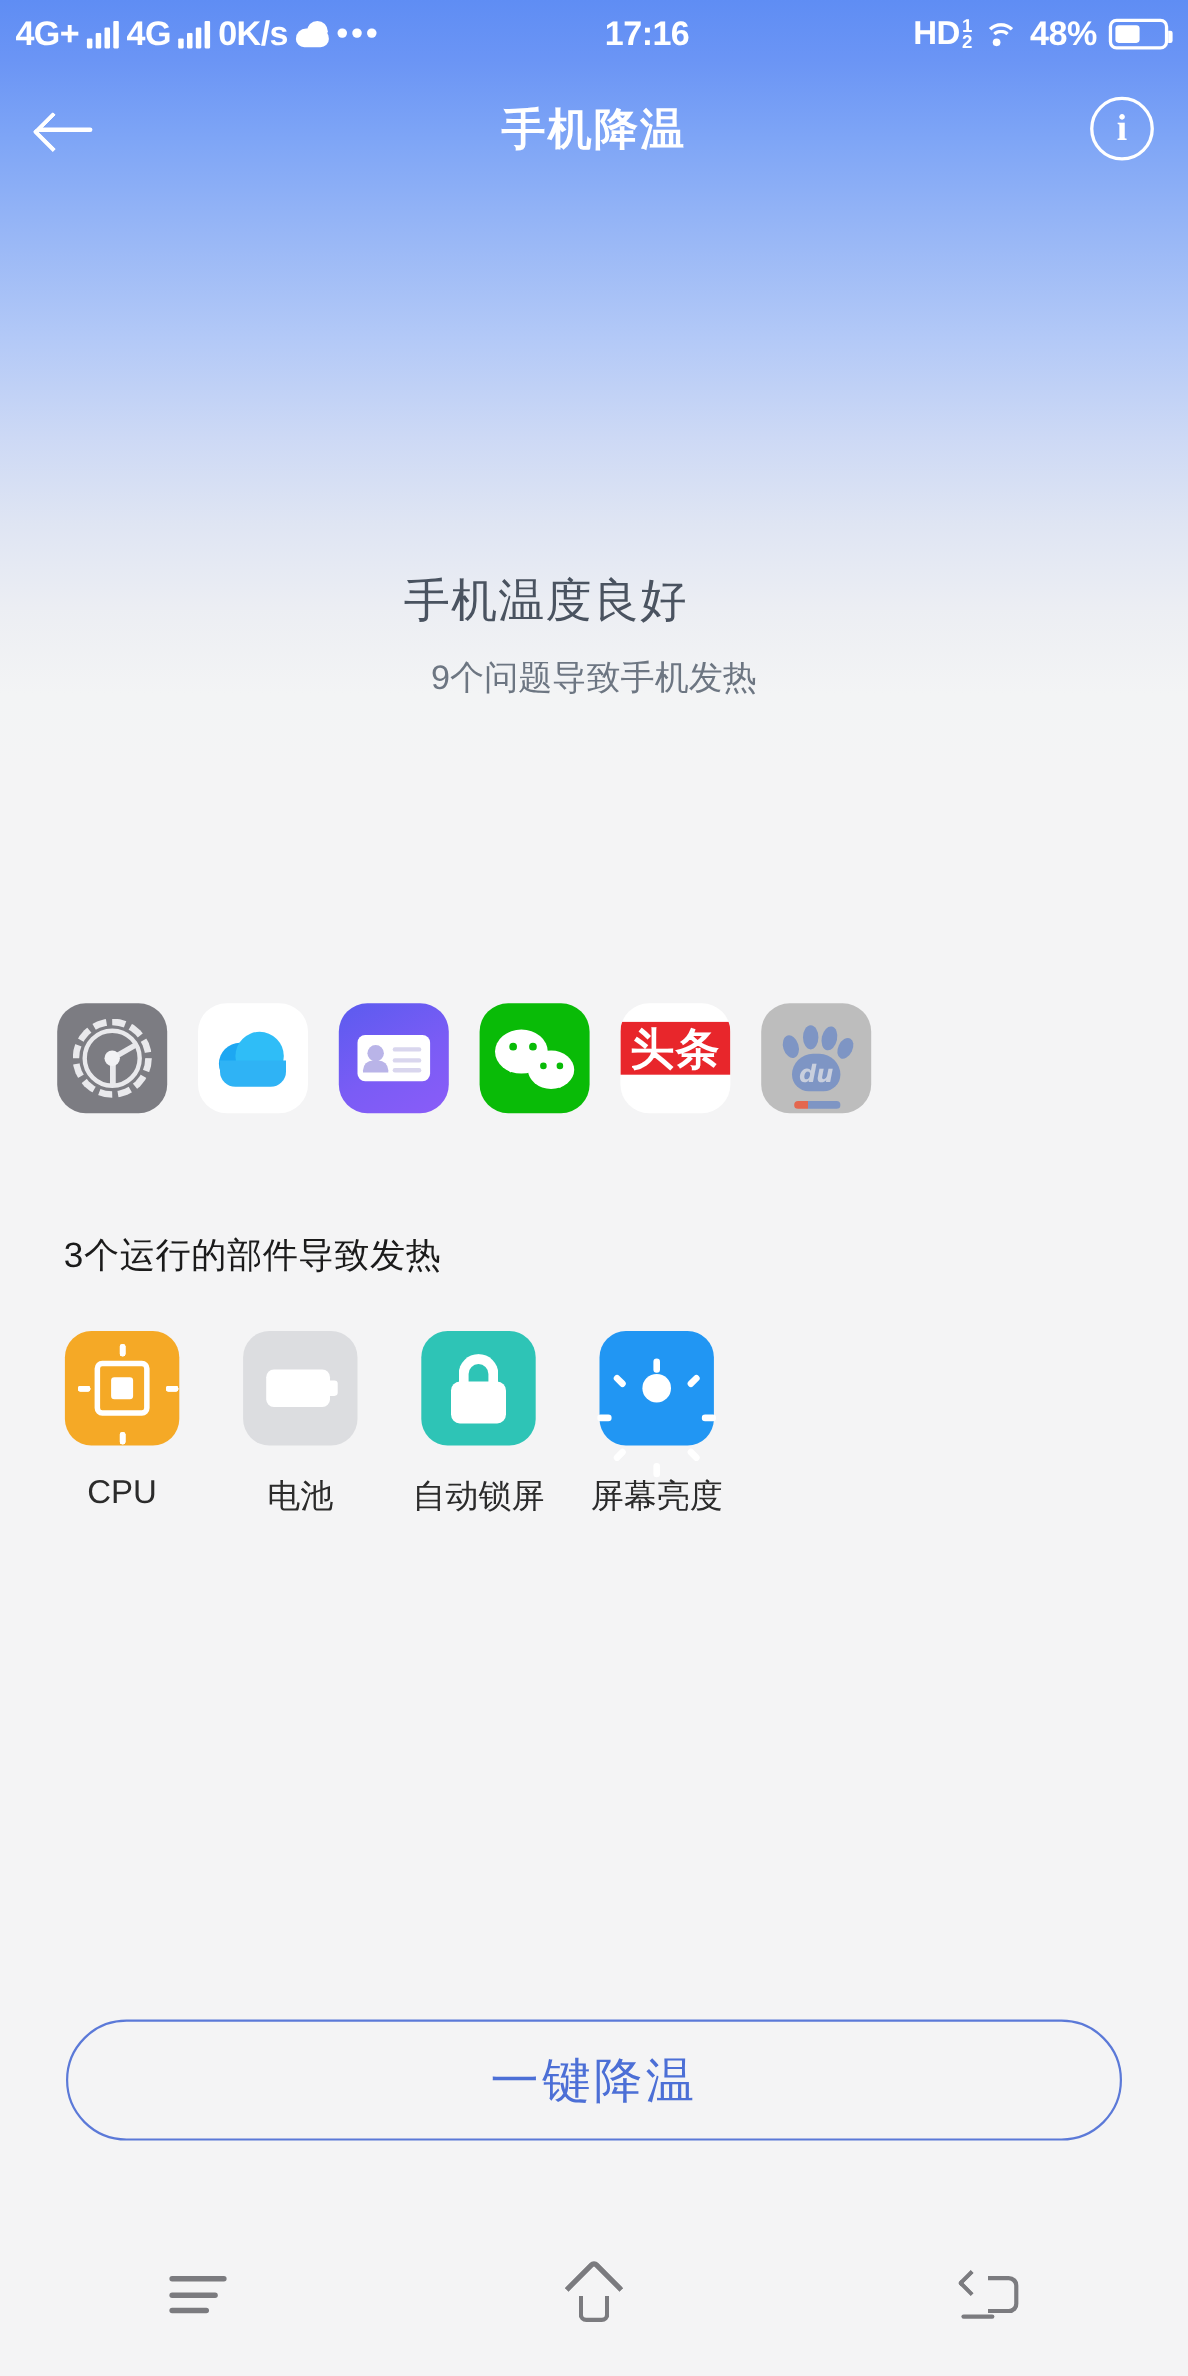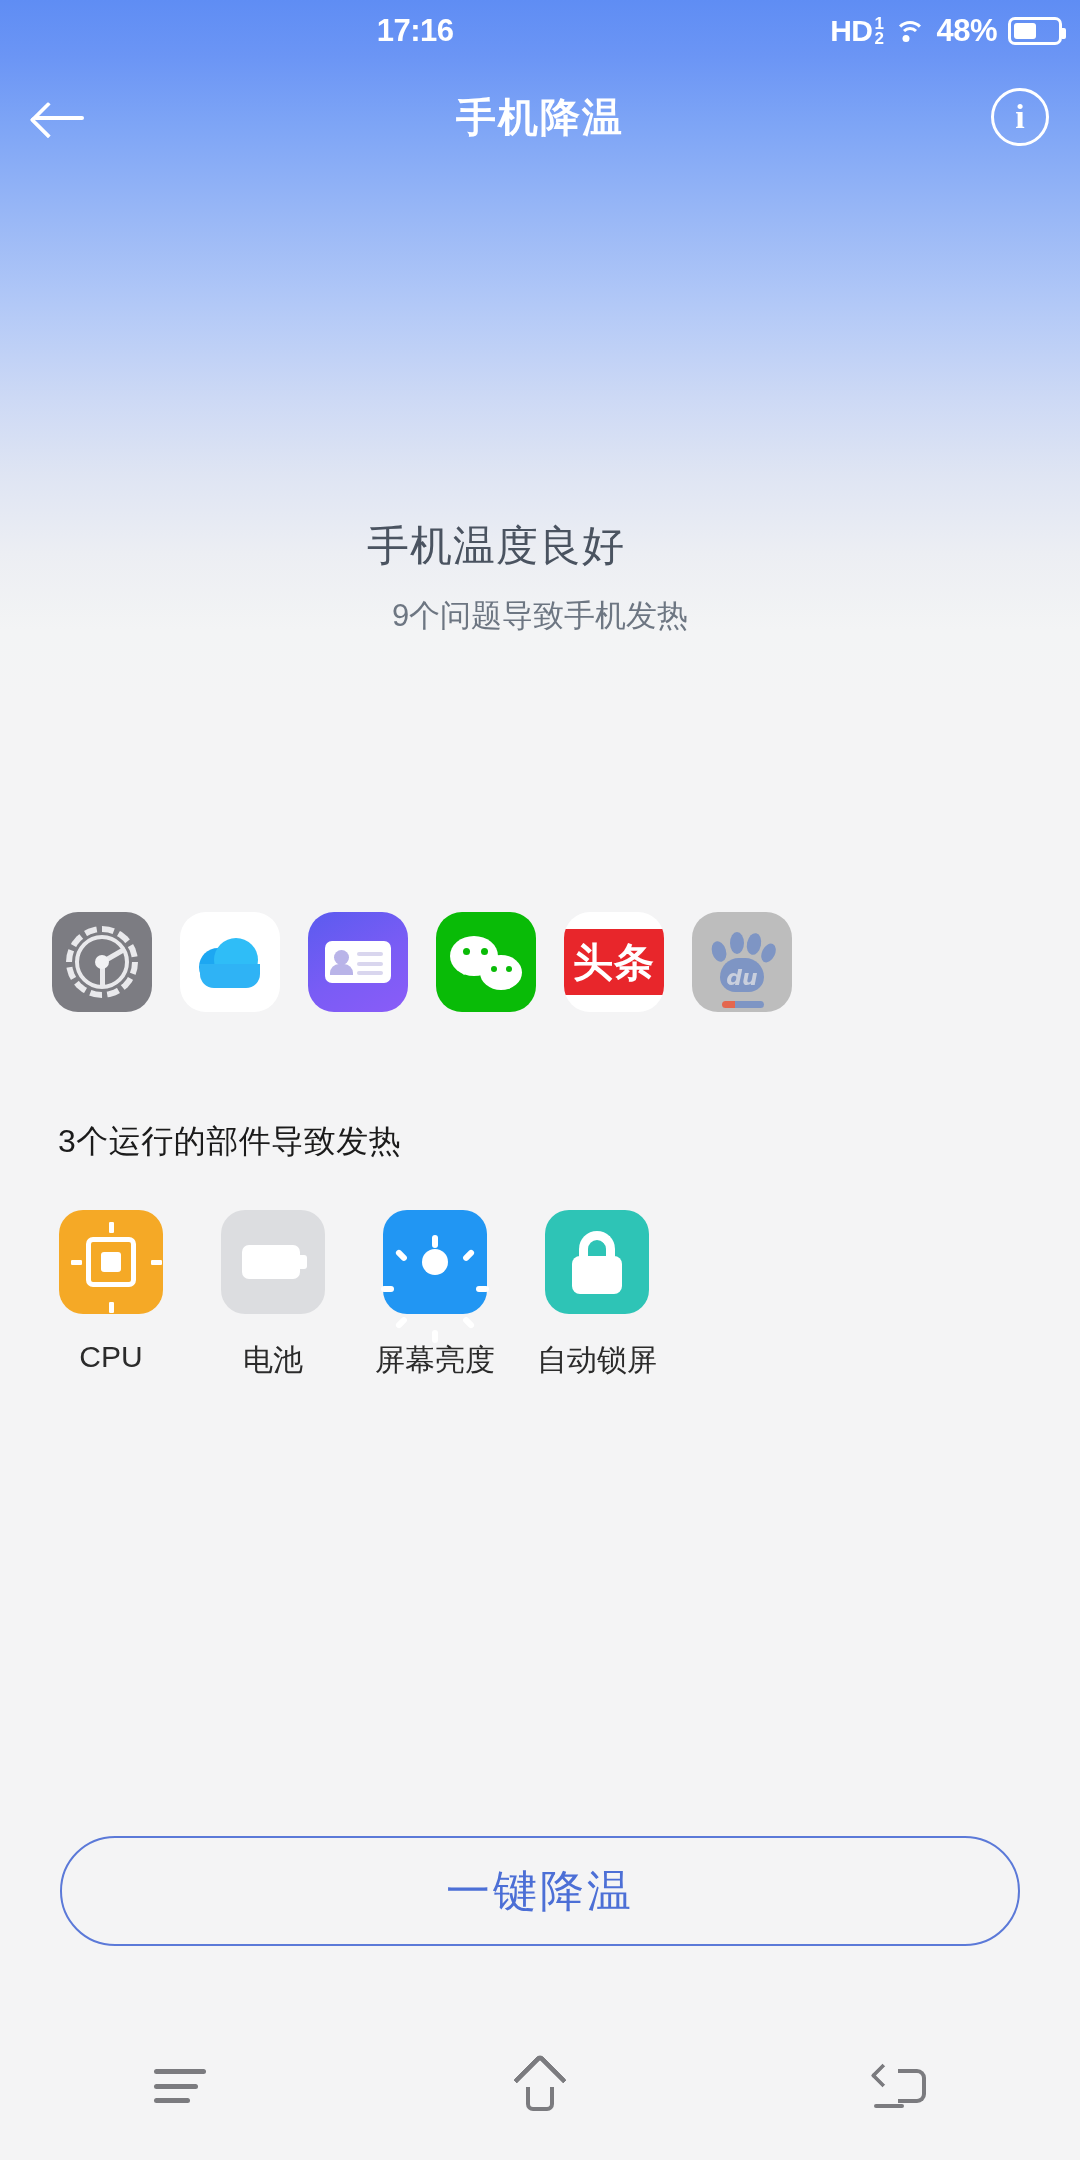--- a/index.html
+++ b/index.html
@@ -184,21 +184,21 @@
      background:#fff; border-radius:50%; }
   .wb2::after{ content:""; position:absolute; right:7px; bottom:-5px;
      border:6px solid transparent; border-top-color:#fff; }
   .we { position:absolute; width:7px; height:7px; background:#09bb07; border-radius:50%; }
   .we.a{ left:27px; top:36px; } .we.b{ left:45px; top:36px; }
   .we.c{ left:55px; top:54px; width:6px; height:6px;}
   .we.d{ left:70px; top:54px; width:6px; height:6px;}
 
   
   .ic-toutiao { background:#ffffff; }
-  .tt-band { position:absolute; left:0; top:17px; width:100px; height:66px;
+  .tt-band { position:absolute; left:0; top:17px; width:100px; height:48px;
      background:#e8262b; display:flex; align-items:center; justify-content:center; }
   .tt-band span { color:#fff; font-size:40px; font-weight:700;
      letter-spacing:1px; font-family:"DejaVu Sans",sans-serif; }
 
   
   .ic-baidu { background:#bdbdbd; }
   .paw { position:absolute; left:50%; top:50%; width:66px; height:62px;
      margin:-31px 0 0 -33px; }
   .paw i { position:absolute; background:#7e95c4; border-radius:50%; }
   .paw i:nth-child(1){ left:3px; top:10px; width:14px; height:21px; transform:rotate(-17deg);}
@@ -296,20 +296,39 @@
     transform:rotate(-45deg); border-radius:3px 0 0 0; }
 </style>
 </head>
 <body>
 
 <div id="app">
 
   <div class="hero"></div>
 
   <div class="statusbar">
+    <div class="sb-left">
+      <span>4G+</span>
+      <span class="bars">
+          <i></i>
+          <i></i>
+          <i></i>
+          <i></i>
+        </span>
+      <span>4G</span>
+      <span class="bars">
+          <i></i>
+          <i></i>
+          <i></i>
+          <i></i>
+        </span>
+      <span>0K/s</span>
+      <span class="cloud-ic"></span>
+      <span class="dots">•••</span>
+    </div>
     <div class="sb-center">
       <span class="sb-time">17:16</span>
     </div>
     <div class="sb-right">
       <span class="hd-ic">
         <span>HD</span>
         <span class="hd-frac">
           <span>1</span>
           <span>2</span>
         </span>
@@ -421,44 +440,44 @@
           <span class="chip"></span>
         </div>
         <div class="comp-label">CPU</div>
       </div>
 
       <div class="comp">
         <div class="comp-tile t-batt">
           <span class="battbig"></span>
         </div>
         <div class="comp-label">电池</div>
+      </div>
+
+      <div class="comp">
+        <div class="comp-tile t-lock">
+          <span class="lockshack"></span>
+            <span class="lockbody"></span>
+        </div>
+        <div class="comp-label">自动锁屏</div>
       </div>
 
       <div class="comp">
         <div class="comp-tile t-bright">
           <span class="sun"></span>
           <span class="ray" style="transform:rotate(0deg) translateY(-27px)"></span>
           <span class="ray" style="transform:rotate(45deg) translateY(-27px)"></span>
           <span class="ray" style="transform:rotate(90deg) translateY(-27px)"></span>
           <span class="ray" style="transform:rotate(135deg) translateY(-27px)"></span>
           <span class="ray" style="transform:rotate(180deg) translateY(-27px)"></span>
           <span class="ray" style="transform:rotate(225deg) translateY(-27px)"></span>
           <span class="ray" style="transform:rotate(270deg) translateY(-27px)"></span>
           <span class="ray" style="transform:rotate(315deg) translateY(-27px)"></span>
         </div>
         <div class="comp-label">屏幕亮度</div>
       </div>
-
-      <div class="comp">
-        <div class="comp-tile t-lock">
-          <span class="lockshack"></span>
-            <span class="lockbody"></span>
-        </div>
-        <div class="comp-label">自动锁屏</div>
-      </div>
     </div>
   </div>
 
   <div class="cool-btn">一键降温</div>
 
   <div class="navbar">
     <div class="nav-item">
       <span class="ic-menu">
           <i></i>
           <i></i>

